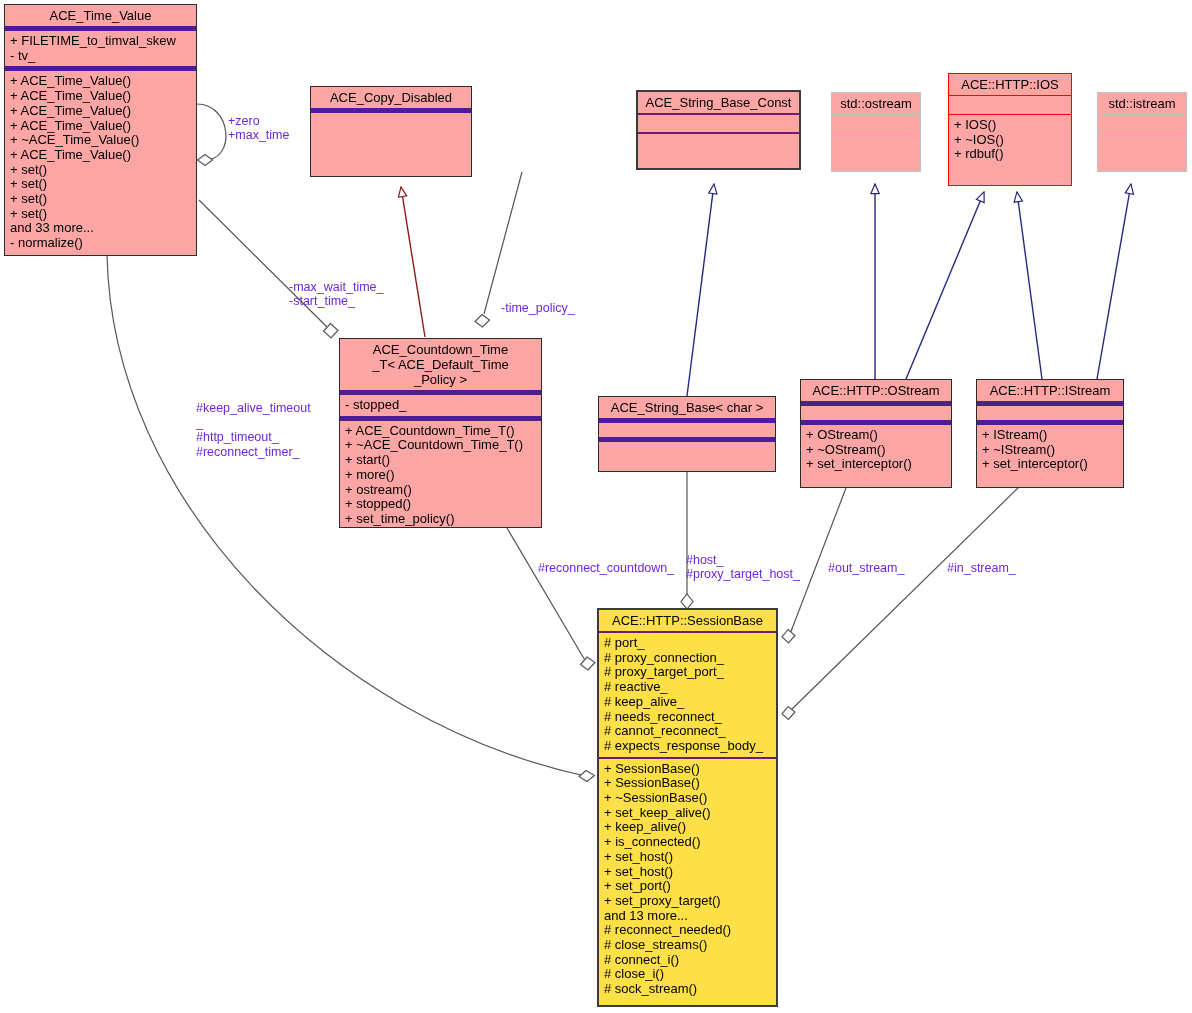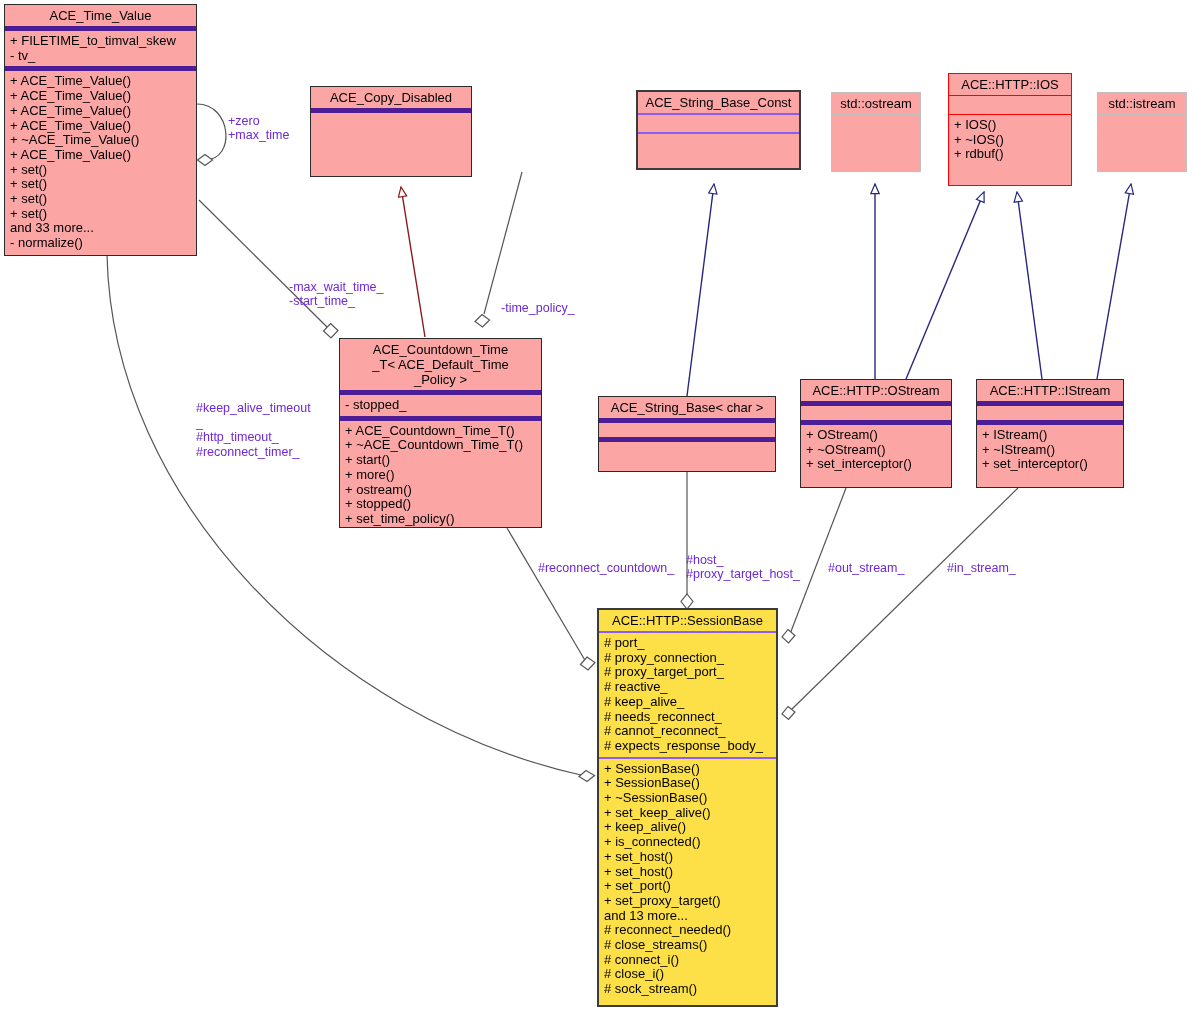--- a/index.html
+++ b/index.html
@@ -10,21 +10,21 @@
 
   .uml{position:absolute;box-sizing:border-box;background:#fca5a5;
        border:1px solid #2b2b2b;}
   .uml.thick{border:2px solid #3b3b3b;}
   .uml.faint{border:1px solid #c0c0c0;}
   .uml.red{border:1px solid #ff0000;}
   .uml.shaded{background:#fde047;}
 
   .sect{box-sizing:border-box;}
   .sect.div-t{border-top:5px solid #4c1d95;}
-  .uml.thick .sect.div-t{border-top:2px solid #8b5cf6;}
+  .uml.thick .sect.div-t{border-top:2px solid #701a75;}
   .uml.faint .sect.div-t{border-top:1px solid #c0c0c0;}
   .uml.red .sect.div-t{border-top:1px solid #ff0000;}
 
   .title{text-align:center;font-size:13px;color:#000;line-height:15px;
          padding:3px 4px;white-space:pre-line;}
   .rows{font-size:13px;color:#000;line-height:14.7px;padding:3px 5px;}
   .rows .r{white-space:nowrap;}
   .rows.empty{height:19px;padding:0;}
 
   .elabel{position:absolute;font-size:12.5px;color:#6d28d9;line-height:14px;

